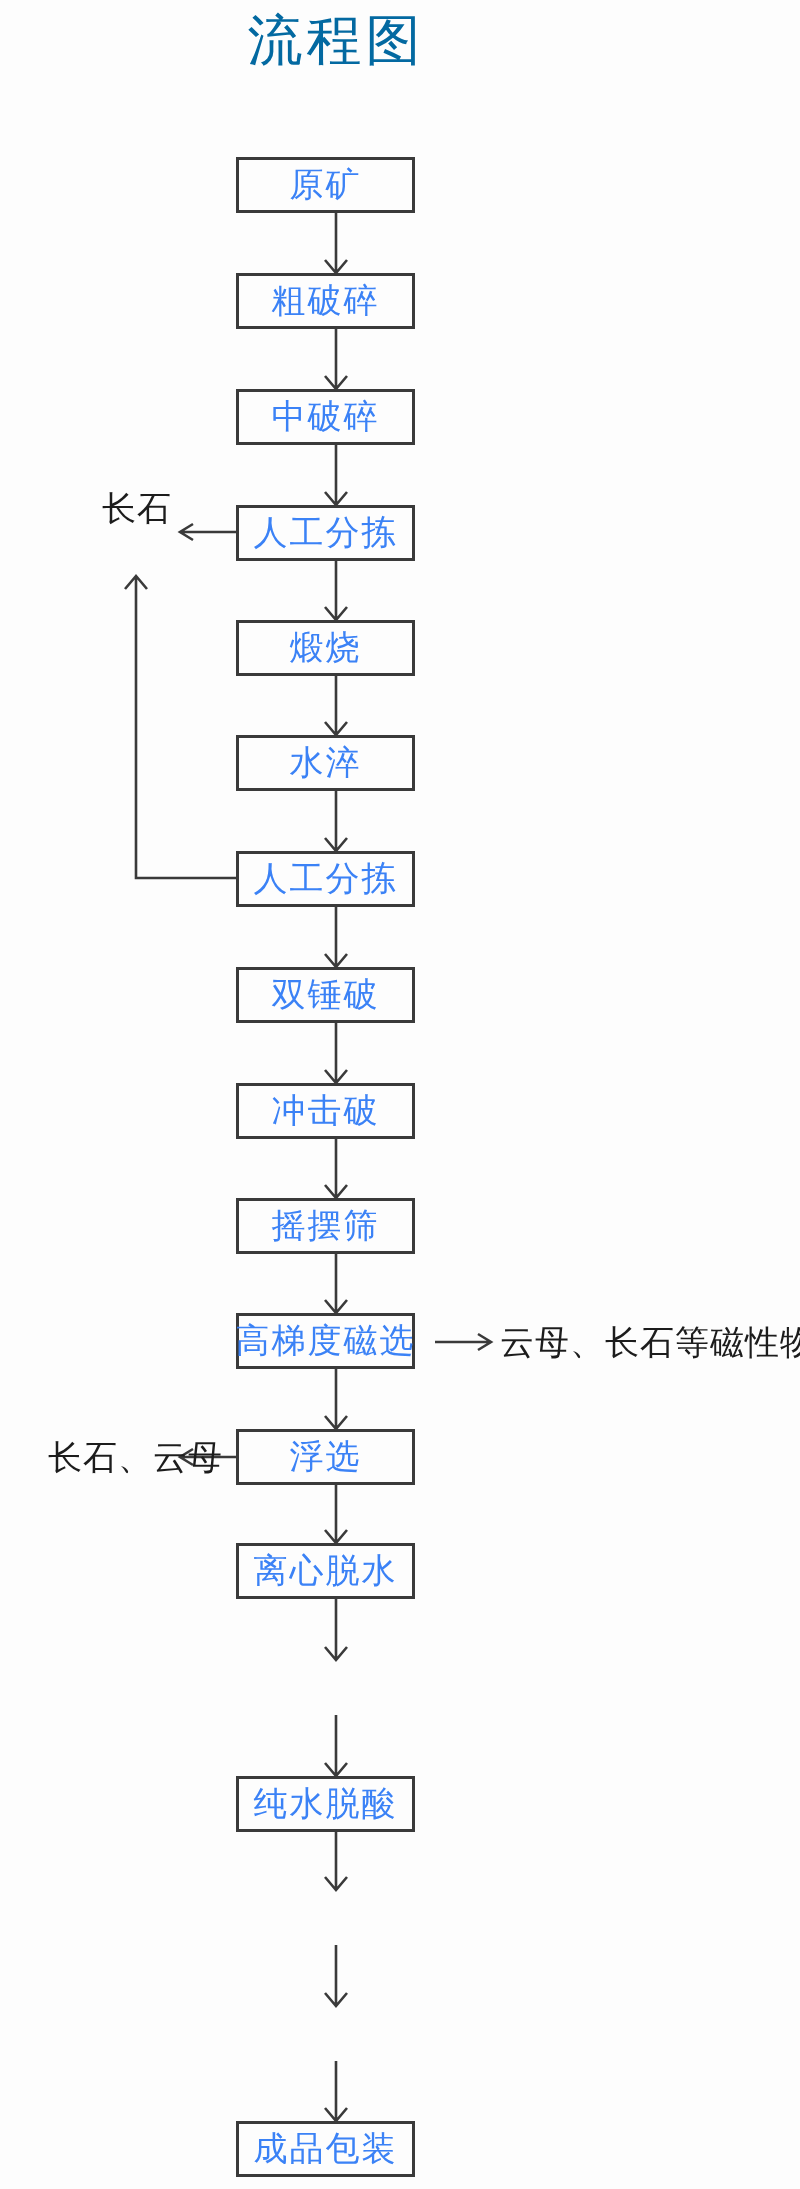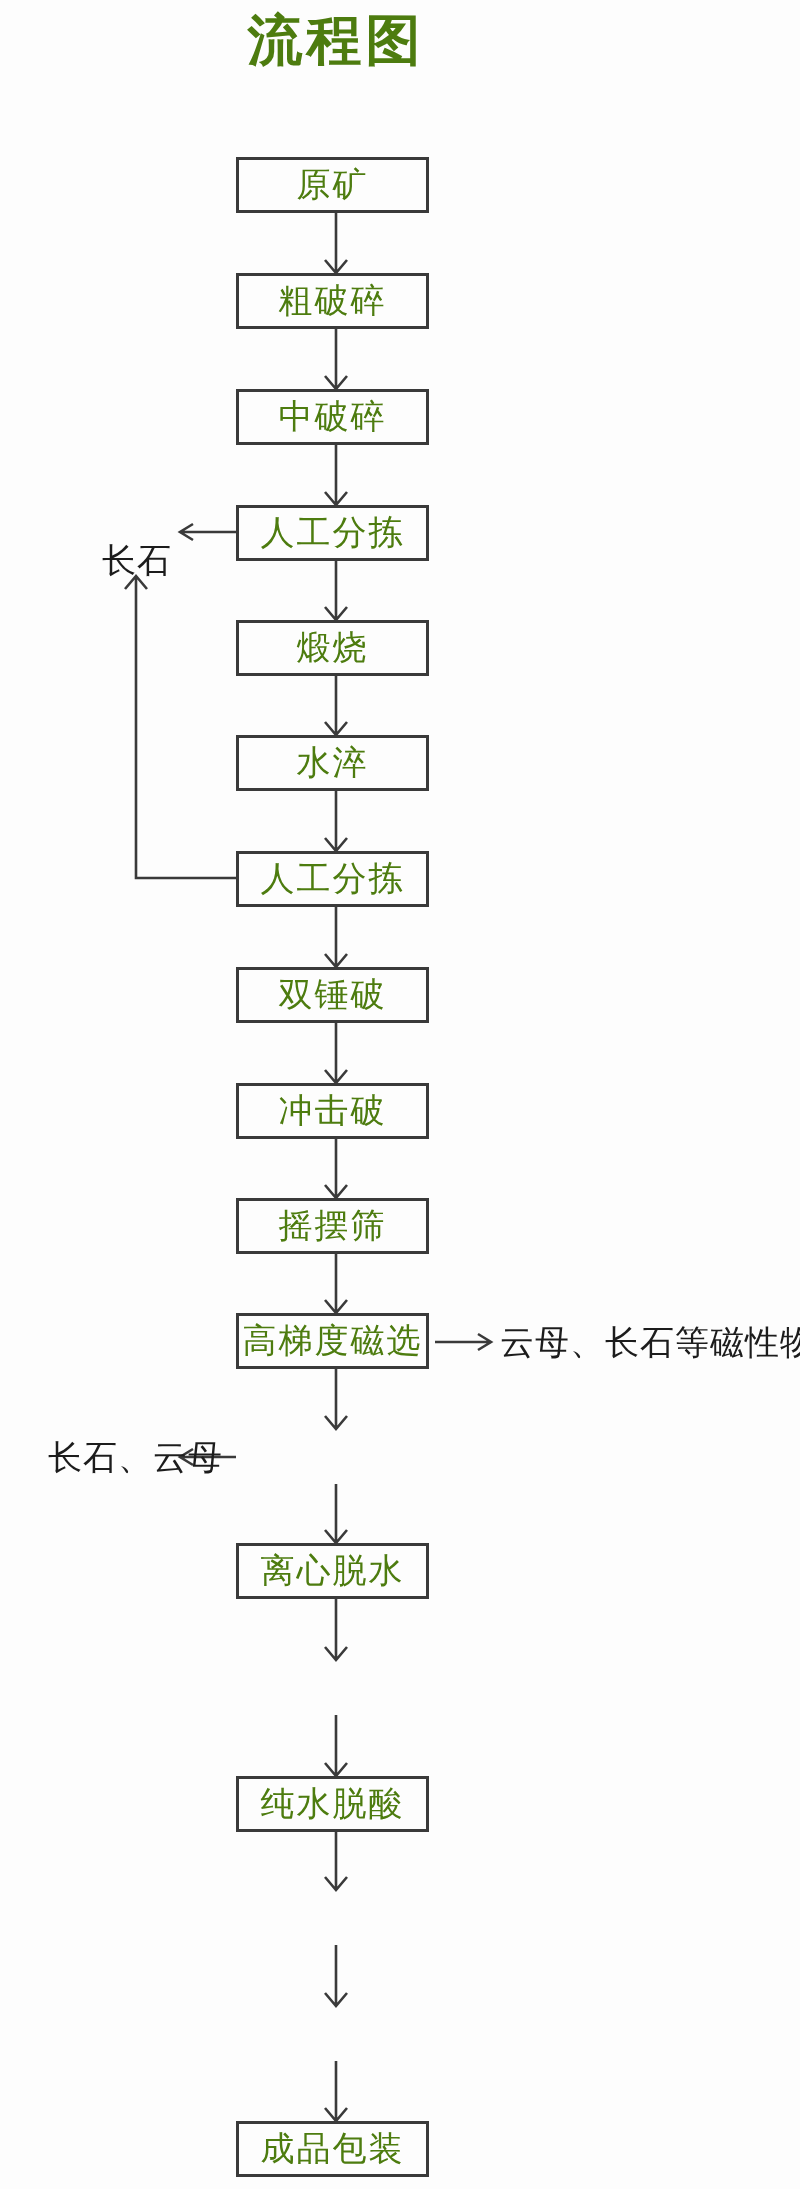--- a/index.html
+++ b/index.html
@@ -15,47 +15,47 @@
     font-family: "Liberation Sans", "DejaVu Sans", sans-serif;
     color: #1c1c1c;
     overflow: hidden;
   }
   .diagram-title {
     position: absolute;
     left: 336px;
     top: 4px;
     transform: translateX(-50%);
     font-size: 55px;
-    font-weight: 700;
+    font-weight: 400;
     letter-spacing: 4px;
     white-space: nowrap;
-    color: #4d7c0f;
+    color: #0369a1;
   }
   .connector-layer {
     position: absolute;
     left: 0;
     top: 0;
     width: 800px;
     height: 2189px;
   }
   .flow-box {
     position: absolute;
     left: 236px;
-    width: 193px;
+    width: 179px;
     height: 56px;
     box-sizing: border-box;
     border: 3px solid #3a3a3a;
     background: #fdfdfd;
     display: flex;
     align-items: center;
     justify-content: center;
     font-size: 34px;
     letter-spacing: 2px;
     white-space: nowrap;
-    color: #4d7c0f;
+    color: #3b82f6;
   }
   .side-label {
     position: absolute;
     font-size: 34px;
     letter-spacing: 1px;
     white-space: nowrap;
     line-height: 40px;
     color: #1c1c1c;
   }
   .side-label.right-align { text-align: right; }
@@ -100,23 +100,24 @@
   <div class="flow-box" style="top:389px">中破碎</div>
   <div class="flow-box" style="top:273px">粗破碎</div>
   <div class="flow-box" style="top:505px">人工分拣</div>
   <div class="flow-box" style="top:620px">煅烧</div>
   <div class="flow-box" style="top:735px">水淬</div>
   <div class="flow-box" style="top:851px">人工分拣</div>
   <div class="flow-box" style="top:967px">双锤破</div>
   <div class="flow-box" style="top:1083px">冲击破</div>
   <div class="flow-box" style="top:1198px">摇摆筛</div>
   <div class="flow-box" style="top:1313px">高梯度磁选</div>
+  <div class="flow-box" style="top:1429px">浮选</div>
   <div class="flow-box" style="top:1543px">离心脱水</div>
   <div class="flow-box" style="top:1776px">纯水脱酸</div>
   <div class="flow-box" style="top:2121px">成品包装</div>
 
-  <div class="side-label right-align" style="left:100px; top:540px; width:72px;text-align:right;">长石</div>
+  <div class="side-label right-align" style="left:100px; top:488px; width:72px;text-align:right;">长石</div>
 
   <div class="side-label" style="left:500px; top:1322px;">云母、长石等磁性物</div>
 
   <div class="side-label right-align" style="left:6px; top:1437px; width:164px;margin-left:42px;">长石、云母</div>
 
 </div>
 
 </body></html>

